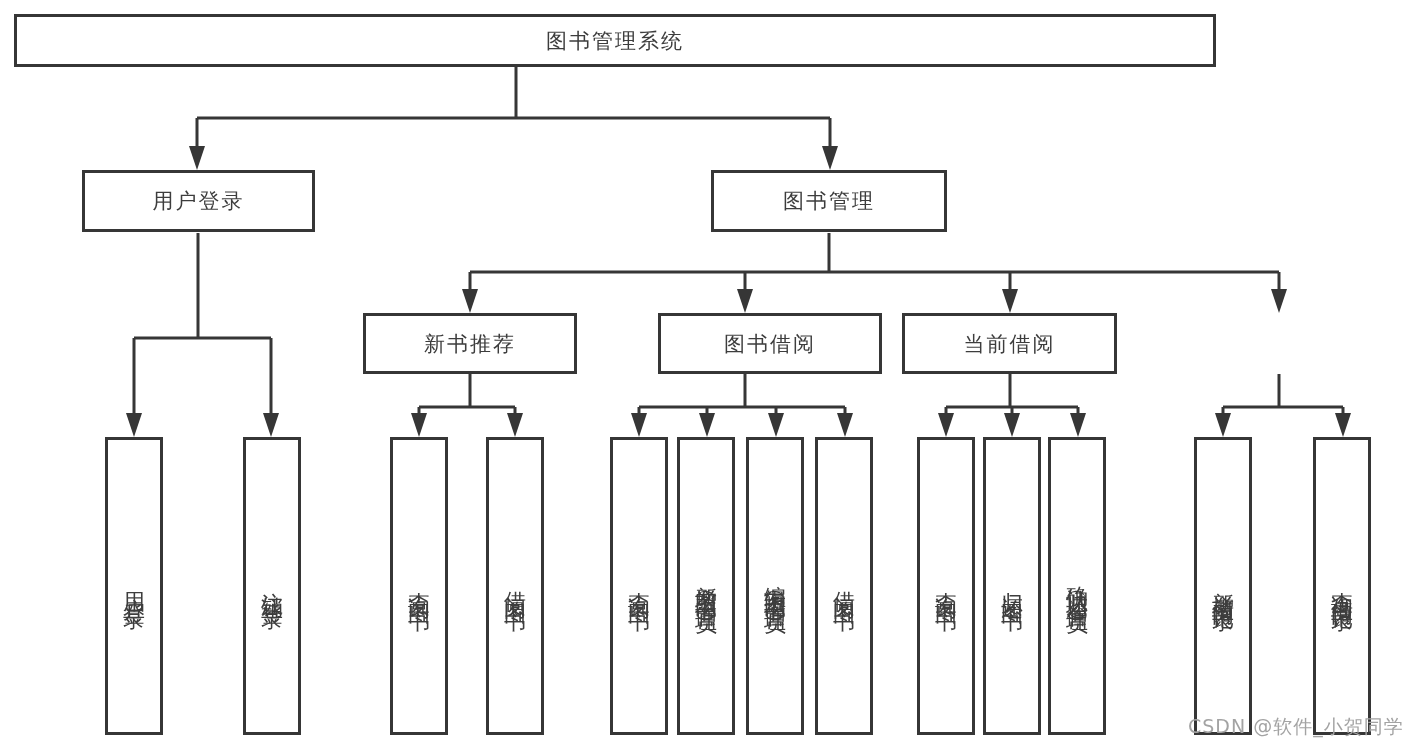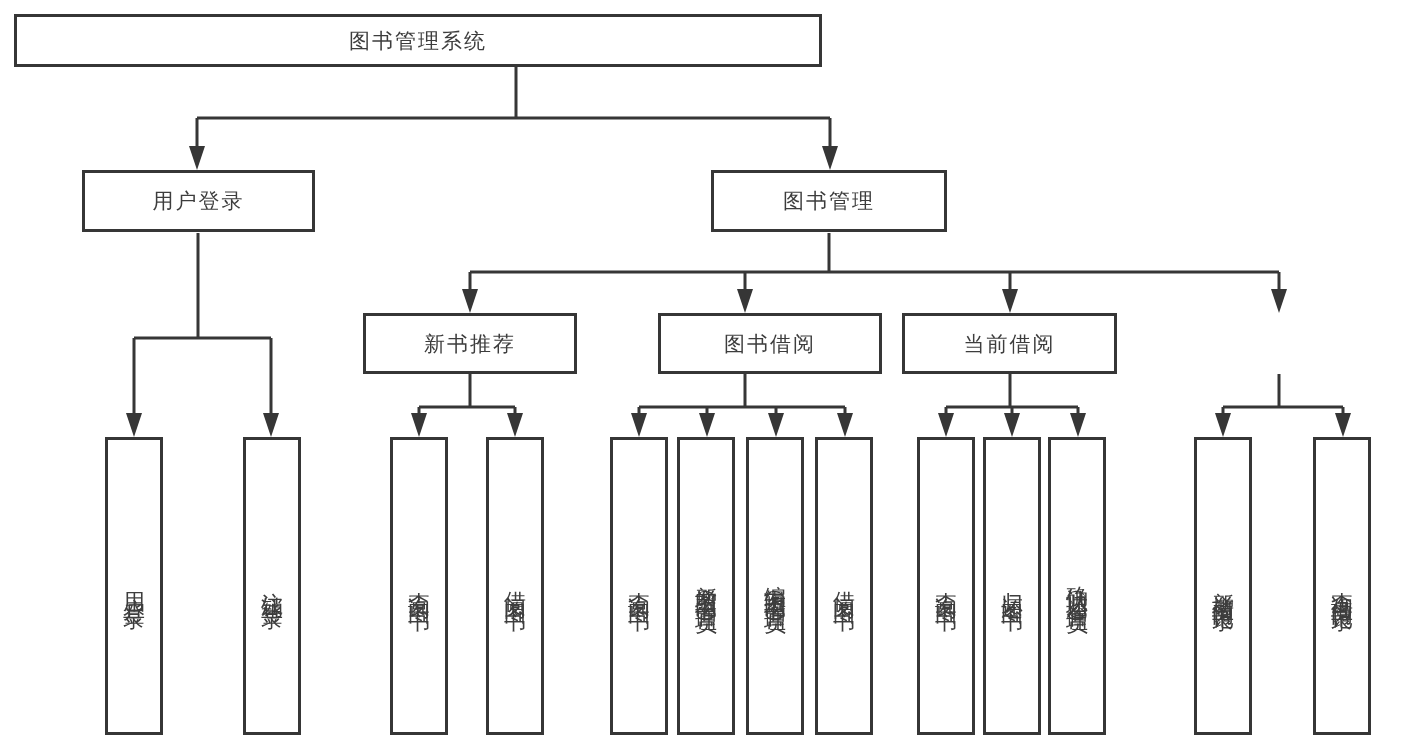--- a/index.html
+++ b/index.html
@@ -21,21 +21,21 @@
   }
   .leaf{
     position:absolute; box-sizing:border-box; background:#fff;
     border:3px solid var(--line); color:var(--text);
     display:flex; align-items:center; justify-content:center;
     writing-mode:vertical-rl; text-orientation:mixed;
     font-size:22px; letter-spacing:6px; line-height:1;
     top:437px; width:58px; height:298px; z-index:2;
   }
   
-  #root-node   {left:14px;  top:14px;  width:808px; height:53px;}
+  #root-node   {left:14px;  top:14px;  width:1202px; height:53px;}
   #n-userlogin {left:82px;  top:170px; width:233px; height:62px;}
   #n-bookmgmt  {left:711px; top:170px; width:236px; height:62px;}
   #n-newrec    {left:363px; top:313px; width:214px; height:61px;}
   #n-borrow    {left:633px; top:313px; width:224px; height:61px;margin-left:25px;}
   #n-current   {left:902px; top:313px; width:215px; height:61px;align-items:center;}
   #n-records   {left:1173px;top:313px; width:214px; height:61px;}
   
   #lf-login    {left:105px;}
   #lf-logout   {left:243px;}
   #lf-rec-q    {left:390px;}
@@ -146,13 +146,14 @@
     <span>确认归还（管理员）</span>
   </div>
 
   <div class="leaf" id="lf-rd-add">
     <span>新增借阅记录</span>
   </div>
   <div class="leaf" id="lf-rd-q">
     <span>查询借阅记录</span>
   </div>
 
+  <div id="watermark">CSDN @软件_小贺同学</div>
 </div>
 
 </body></html>

